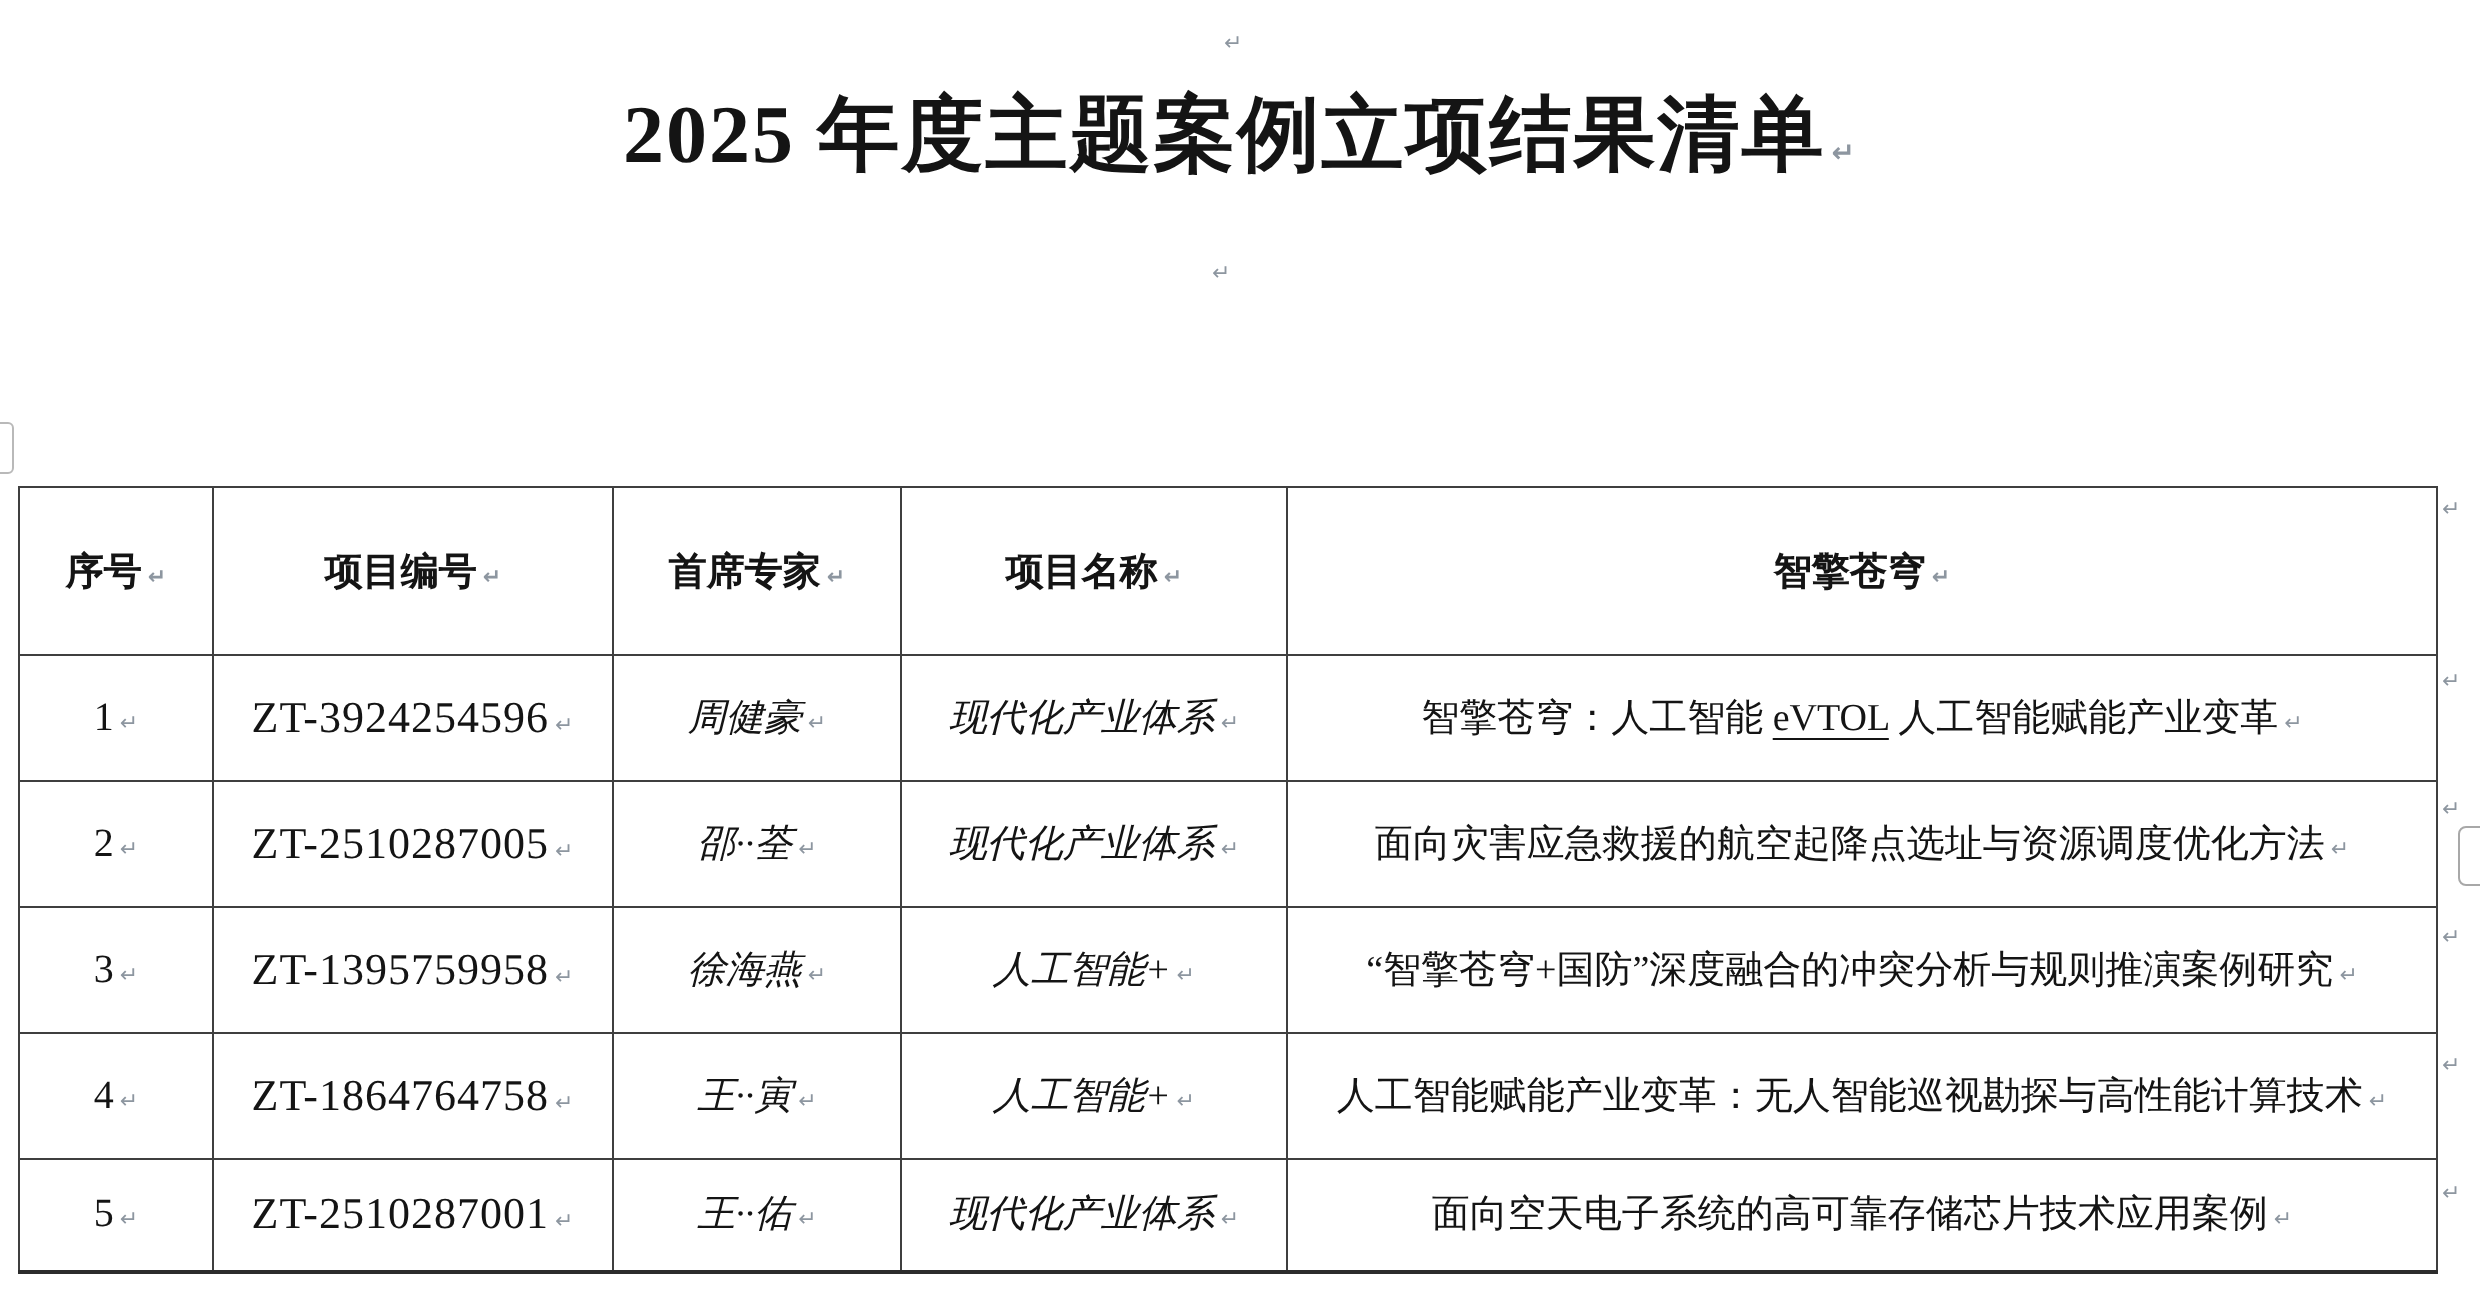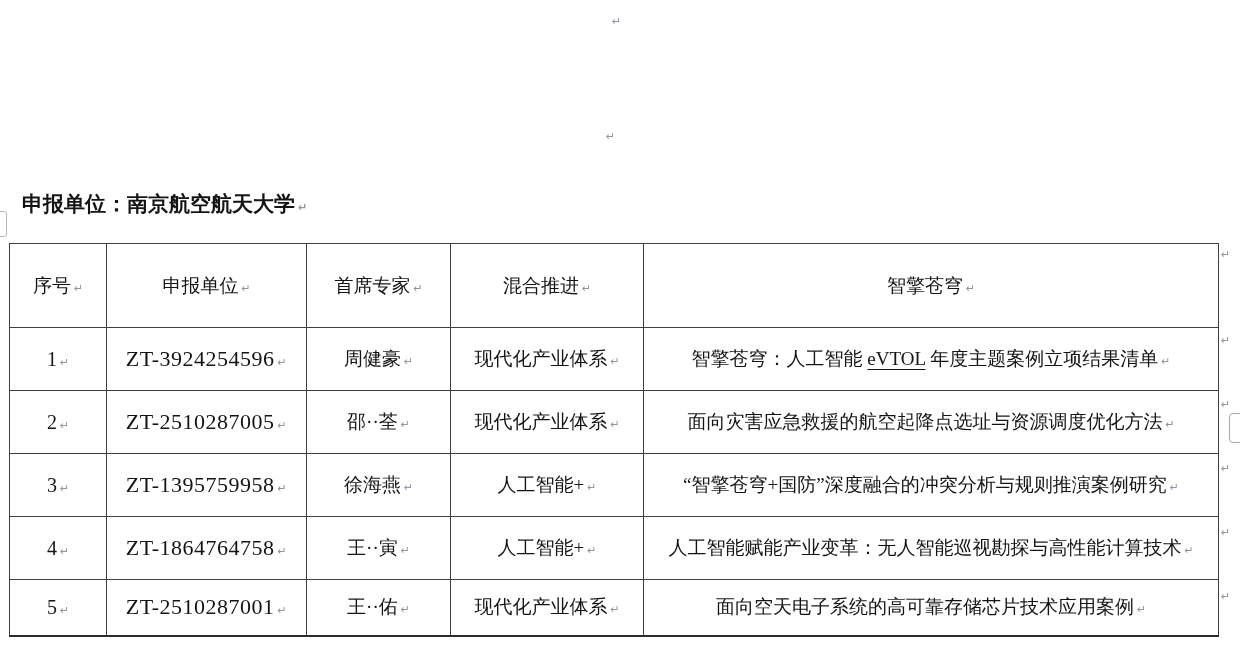--- a/index.html
+++ b/index.html
@@ -27,24 +27,24 @@
     border-collapse:collapse; table-layout:fixed; background:#fff;
   }
   .doc-table th, .doc-table td {
     border:1px solid #3f3f3f; text-align:center; vertical-align:middle;
     padding:0 4px; overflow:hidden; white-space:nowrap;
   }
   .doc-table tr.hdr    { height:84px; }
   .doc-table tr.row    { height:63px; }
   .doc-table tr.row-last { height:56px; }
   .doc-table tr.row-last td { border-bottom:2px solid #2c2c2c; }
-  .doc-table th { font-size:19px; font-weight:400; }
+  .doc-table th { font-size:19px; font-weight:700; }
   .cell-seq  { font-size:20px; }
   .cell-code { font-size:22px; letter-spacing:0.5px; }
-  .cell-cjk  { font-size:19px; }
+  .cell-cjk  { font-size:19px;font-style:italic; }
   .cell-name { font-size:19px; }
 
   .squiggly {
     text-decoration-line:underline;
     text-decoration-style:wavy;
     text-decoration-color:#e0302e;
     text-decoration-thickness:1px;
     text-underline-offset:4px;
     text-decoration:underline;
   }
@@ -66,51 +66,51 @@
     border:1px solid #a8a8a8; border-radius:4px; background:#fff;
   }
 </style>
 </head>
 <body>
 
 <div class="page">
 
   <span class="pmark abs" style="left:612px;top:16px">↵</span>
 
+  <h1 class="title"><span>2025 年度主题案例立项结果清单</span><span class="pmark">↵</span></h1>
 
   <span class="pmark abs" style="left:606px;top:131px">↵</span>
 
-  <div class="applicant"><span>申报单位：</span><span>南京航空航天大学</span><span class="pmark">↵</span></div>
 
   <div class="edge-handle-left"></div>
   <div class="edge-handle-right"></div>
 
   <table class="doc-table">
     <colgroup>
       <col style="width:97px">
         <col style="width:200px">
         <col style="width:144px">
         <col style="width:193px">
         <col style="width:575px">
     </colgroup>
     <tbody>
       <tr class="hdr">
         <th><span>序号</span><span class="pmark">↵</span></th>
-        <th><span>申报单位</span><span class="pmark">↵</span></th>
+        <th><span>项目编号</span><span class="pmark">↵</span></th>
         <th><span>首席专家</span><span class="pmark">↵</span></th>
-        <th><span>混合推进</span><span class="pmark">↵</span></th>
+        <th><span>项目名称</span><span class="pmark">↵</span></th>
         <th><span>智擎苍穹</span><span class="pmark">↵</span></th>
       </tr>
 
       <tr class="row">
         <td class="cell-seq"><span>1</span><span class="pmark">↵</span></td>
         <td class="cell-code"><span>ZT-3924254596</span><span class="pmark">↵</span></td>
         <td class="cell-cjk"><span>周健豪</span><span class="pmark">↵</span></td>
         <td class="cell-cjk"><span>现代化产业体系</span><span class="pmark">↵</span></td>
-        <td class="cell-name"><span>智擎苍穹：人工智能 </span><span class="squiggly">eVTOL</span><span> 年度主题案例立项结果清单</span><span class="pmark">↵</span></td>
+        <td class="cell-name"><span>智擎苍穹：人工智能 </span><span class="squiggly">eVTOL</span><span> 人工智能赋能产业变革</span><span class="pmark">↵</span></td>
       </tr>
 
       <tr class="row">
         <td class="cell-seq"><span>2</span><span class="pmark">↵</span></td>
         <td class="cell-code"><span>ZT-2510287005</span><span class="pmark">↵</span></td>
         <td class="cell-cjk"><span>邵··荃</span><span class="pmark">↵</span></td>
         <td class="cell-cjk"><span>现代化产业体系</span><span class="pmark">↵</span></td>
         <td class="cell-name"><span>面向灾害应急救援的航空起降点选址与资源调度优化方法</span><span class="pmark">↵</span></td>
       </tr>
 

